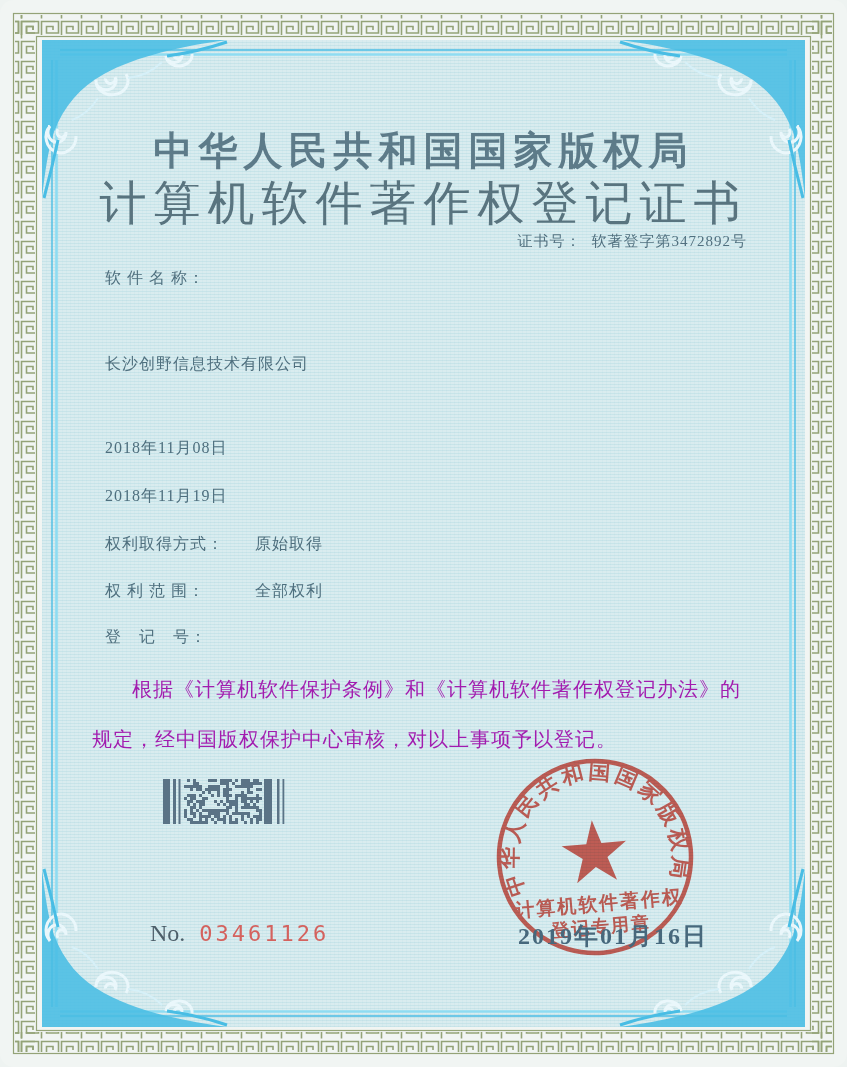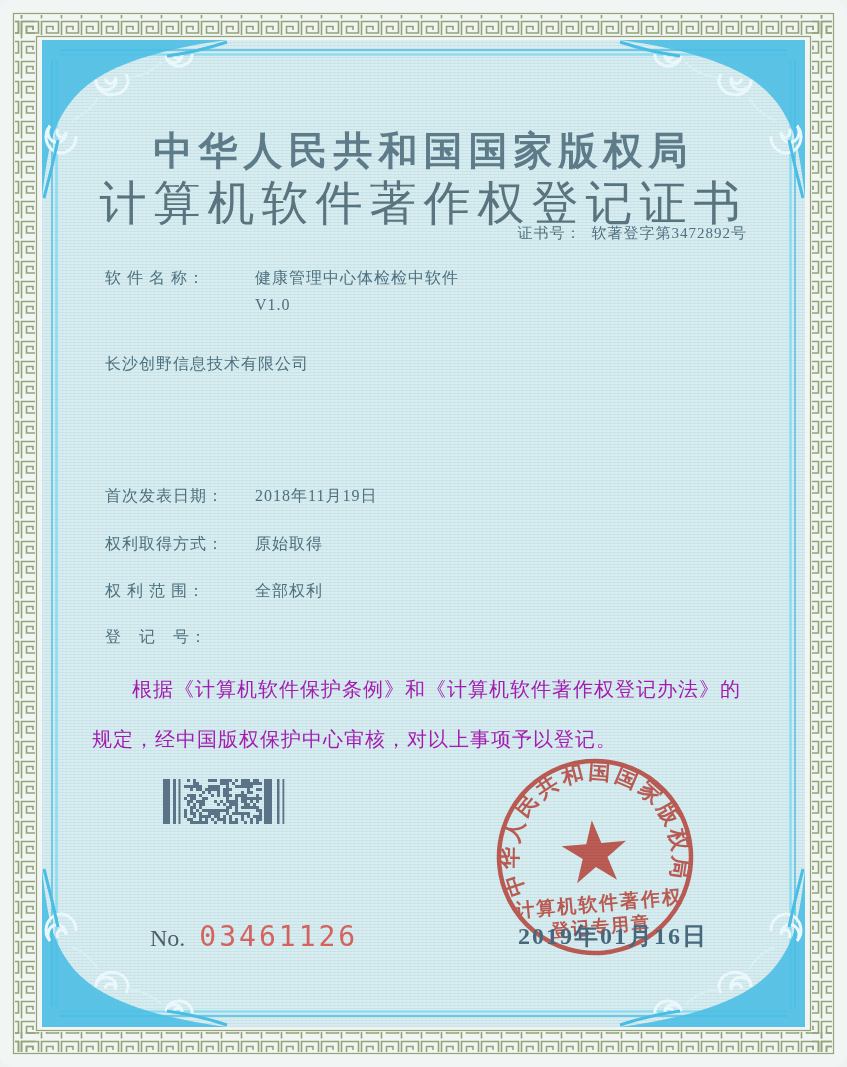--- a/index.html
+++ b/index.html
@@ -23,36 +23,36 @@
     left:0;right:0;top:124px;text-align:center;
     font-size:39px;font-weight:bold;letter-spacing:6px;
     color:#5d7b89;
   }
   .cert-title{
     left:0;right:0;top:172px;text-align:center;
     font-size:47px;font-weight:normal;letter-spacing:7px;
     color:#59747f;
   }
   .cert-no{
-    top:224px;right:100px;font-size:15px;color:#51707f;letter-spacing:1px;
+    top:232px;right:100px;font-size:15px;color:#51707f;letter-spacing:1px;
   }
   .cert-no .lbl{margin-right:10px;}
   .field{left:105px;color:#4e6f7e;font-size:16px;display:flex;}
   .field .flabel{width:150px;flex:0 0 150px;letter-spacing:1px;white-space:pre;}
   .field .fvalue{letter-spacing:1px;}
   .field .fvalue .v2{display:block;margin-top:7px;}
   .statement{
     left:92px;top:664px;width:660px;
     font-size:20px;line-height:50px;letter-spacing:1px;
     text-indent:2em;color:#a21caf;
   }
   .serial{left:150px;top:920px;font-size:24px;color:#4d5f6a;}
   .serial .num{
     color:#d4625e;font-family:"DejaVu Sans Mono","Liberation Mono",monospace;
-    letter-spacing:3px;margin-left:14px;font-size:28px;text-align:center;
+    letter-spacing:3px;margin-left:14px;font-size:22px;text-align:center;
   }
   .issue-date{
     left:518px;top:920px;font-size:24px;letter-spacing:2px;color:#47687c;font-weight:bold;
   }
   .seal{left:492px;top:754px;mix-blend-mode:multiply;transform:rotate(-5deg);}
   .barcode{left:163px;top:779px;}
 </style>
 </head>
 <body>
 
@@ -104,29 +104,28 @@
   </svg>
 
   <div class="abs authority">中华人民共和国国家版权局</div>
   <div class="abs cert-title">计算机软件著作权登记证书</div>
   <div class="abs cert-no">
     <span class="lbl">证书号：</span><span>软著登字第3472892号</span>
   </div>
 
   <div class="abs field" style="top:268px">
     <span class="flabel">软 件 名 称：</span>
-    <span class="fvalue"><span>健康管理中心体检检中软件</span><span class="v2">V1.0</span></span>
   </div>
   <div class="abs field" style="top:354px">
     <span class="fvalue">长沙创野信息技术有限公司</span>
   </div>
   <div class="abs field" style="top:438px">
+    <span class="fvalue">2018年11月08日</span>
   </div>
   <div class="abs field" style="top:486px">
-    <span class="flabel">首次发表日期：</span>
     <span class="fvalue">2018年11月19日</span>
   </div>
   <div class="abs field" style="top:581px">
     <span class="flabel">权 利 范 围：</span>
     <span class="fvalue">全部权利</span>
   </div>
   <div class="abs field" style="top:534px">
     <span class="flabel">权利取得方式：</span>
     <span class="fvalue">原始取得</span>
   </div>

